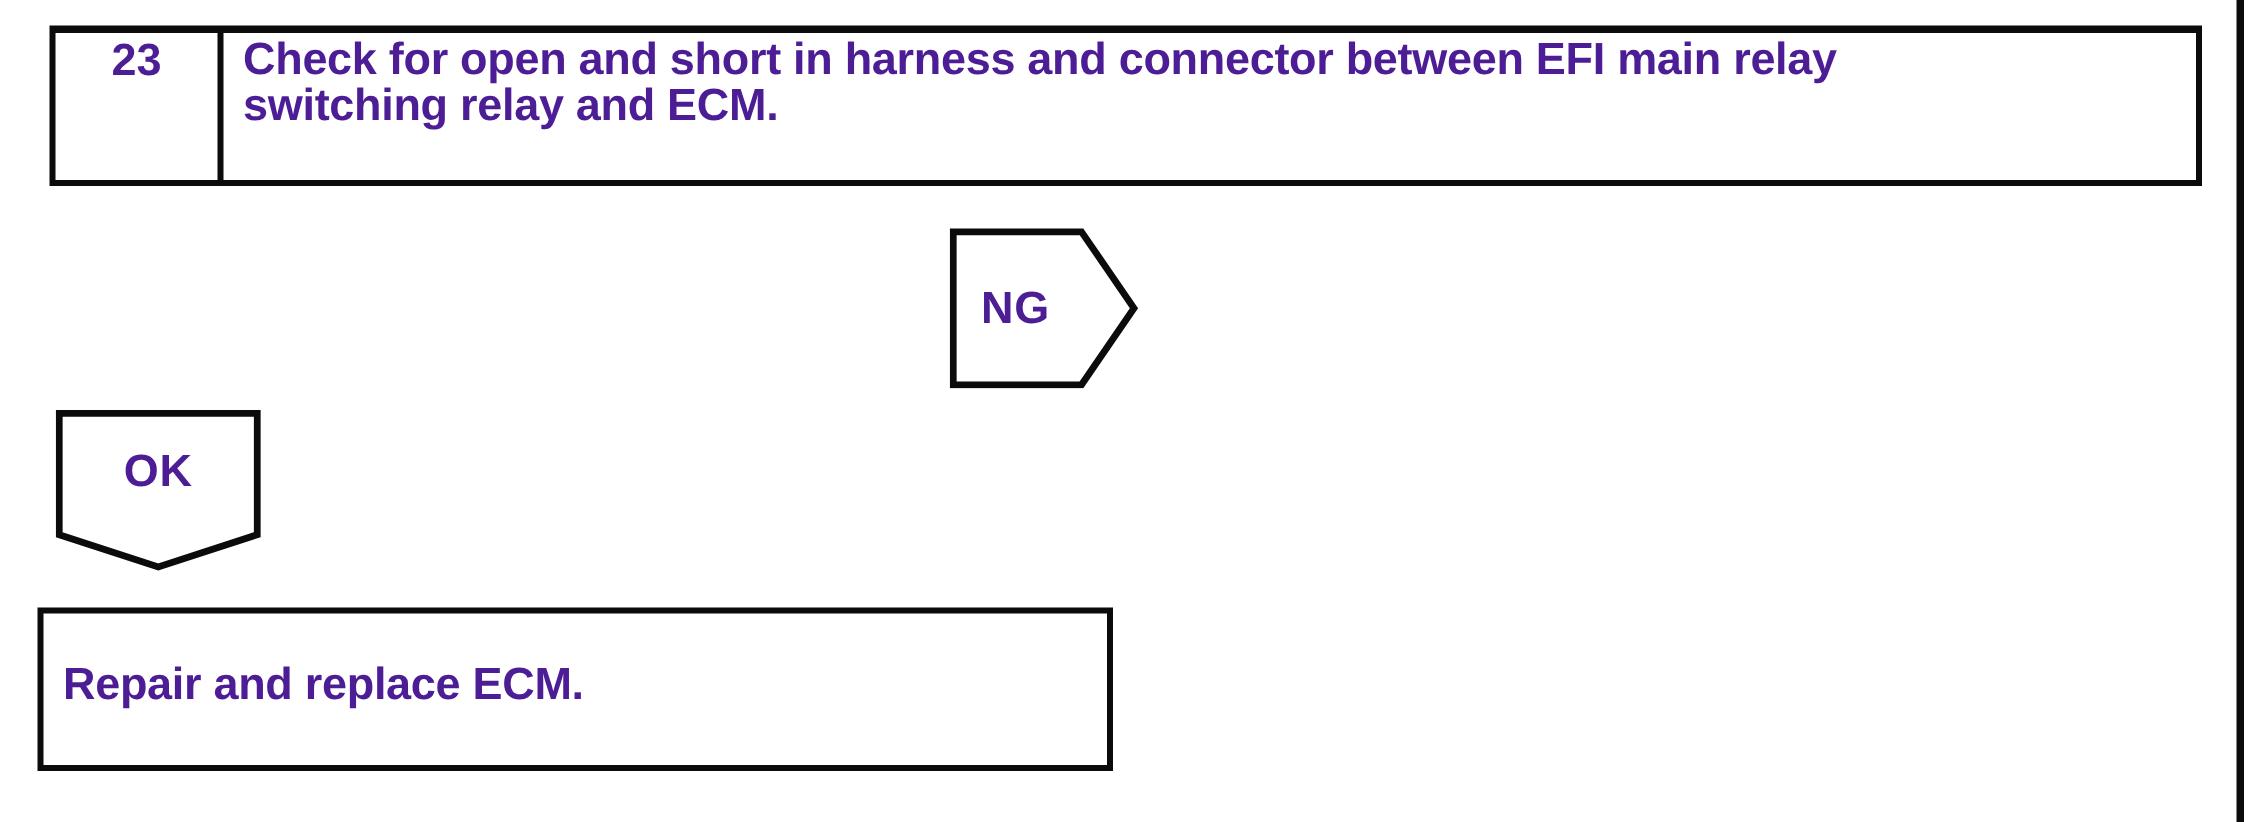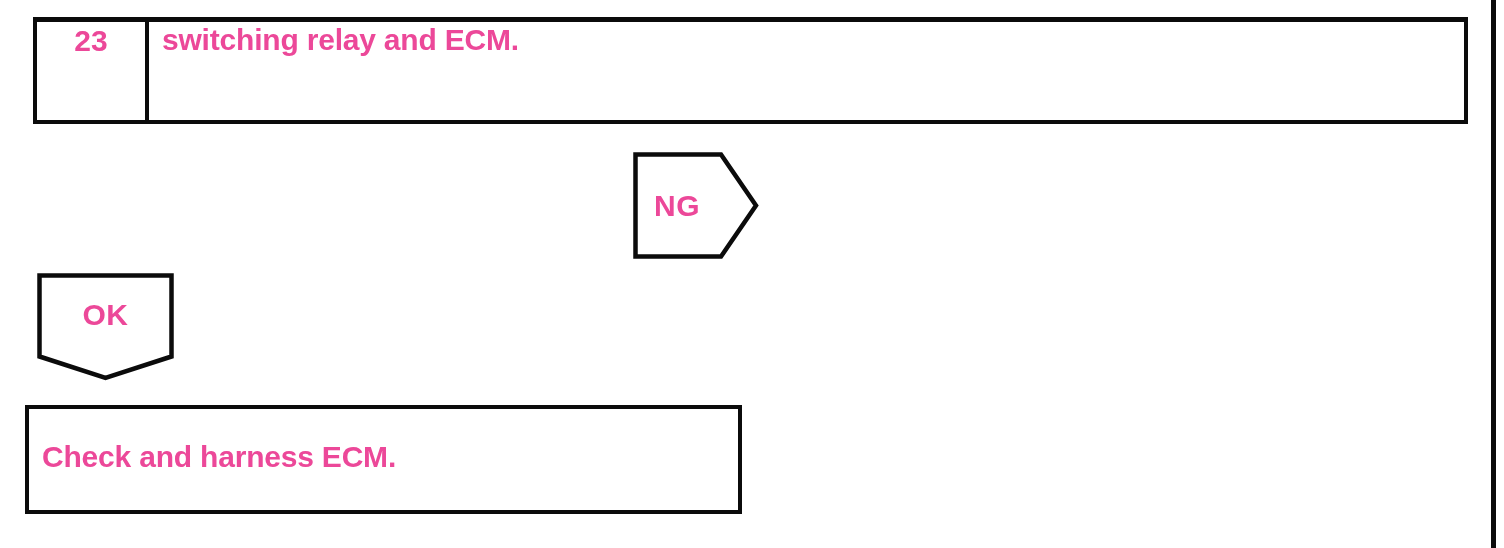--- a/index.html
+++ b/index.html
@@ -6,21 +6,21 @@
   * { box-sizing: border-box; }
 
   .page {
     position: relative;
     width: 1504px;
     height: 548px;
     background: #ffffff;
     overflow: hidden;
     font-family: "Liberation Sans", "DejaVu Sans", sans-serif;
     font-weight: 700;
-    color: #ec4899;
+    color: #4c1d95;
   }
 
   
   .step-box {
     position: absolute;
     left: 33px; top: 17px;
     width: 1435px; height: 107px;
     border: 4px solid #0b0b0b;
     border-top-width: 5px;
     background: #ffffff;
@@ -85,38 +85,39 @@
 </head>
 <body>
 
 <div class="page">
 
   <div class="step-box">
     <div class="step-num-cell">
       <span>23</span>
     </div>
     <div class="step-text">
+      <div class="line">Check for open and short in harness and connector between EFI main relay</div>
       <div class="line">switching relay and ECM.</div>
     </div>
   </div>
 
   <div class="pent ng-wrap">
     <svg width="126" height="107" viewBox="0 0 126 107">
       <polygon points="2.5,2.5 88,2.5 123,53.5 88,104.5 2.5,104.5" fill="#ffffff" stroke="#0b0b0b" stroke-width="4.5" stroke-linejoin="miter"></polygon>
     </svg>
     <span class="tag-label ng-label">NG</span>
   </div>
 
 
   <div class="pent ok-wrap">
     <svg width="137" height="108" viewBox="0 0 137 108">
       <polygon points="2.5,2.5 134.5,2.5 134.5,83.5 68.5,105 2.5,83.5" fill="#ffffff" stroke="#0b0b0b" stroke-width="4.5" stroke-linejoin="miter"></polygon>
     </svg>
     <span class="tag-label ok-label">OK</span>
   </div>
 
   <div class="action-box ecm-box">
-    <span>Check and harness ECM.</span>
+    <span>Repair and replace ECM.</span>
   </div>
 
   <div class="page-edge"></div>
 
 </div>
 
 </body></html>

